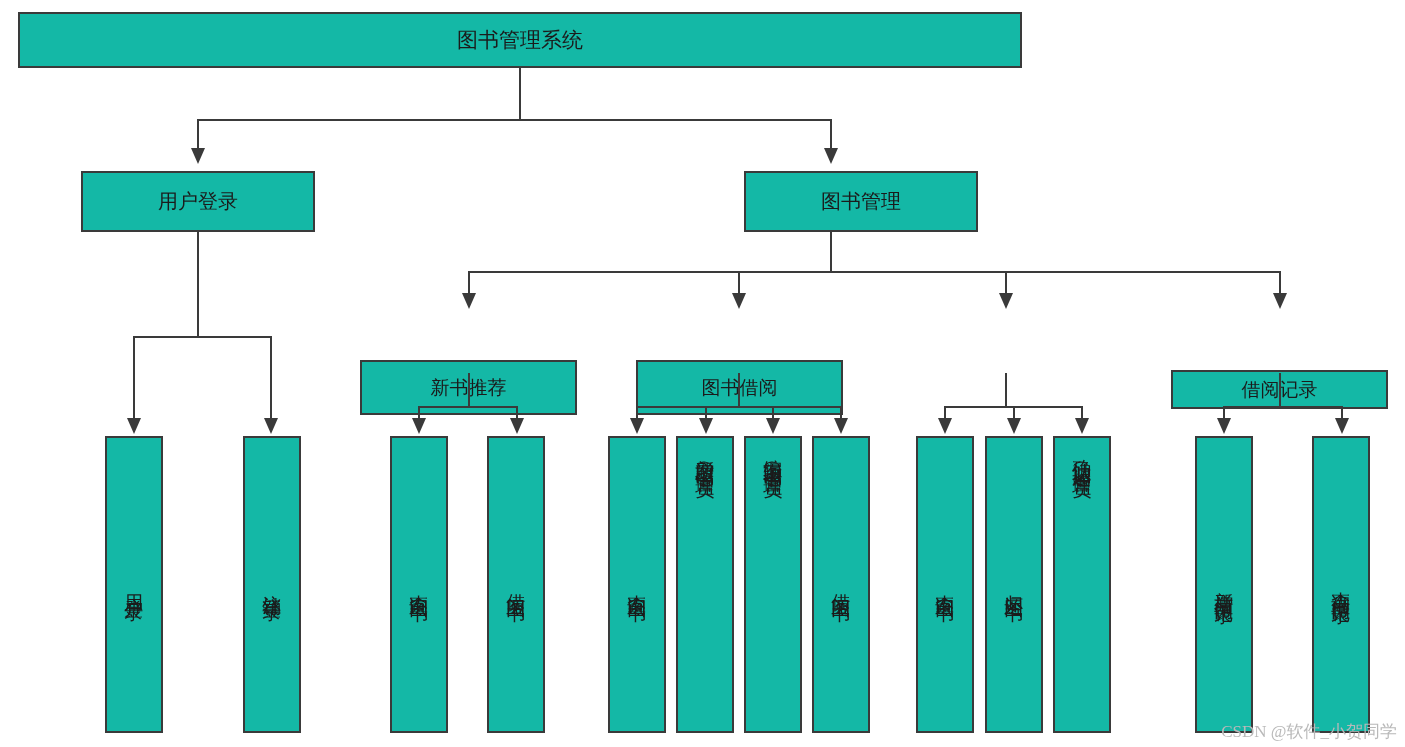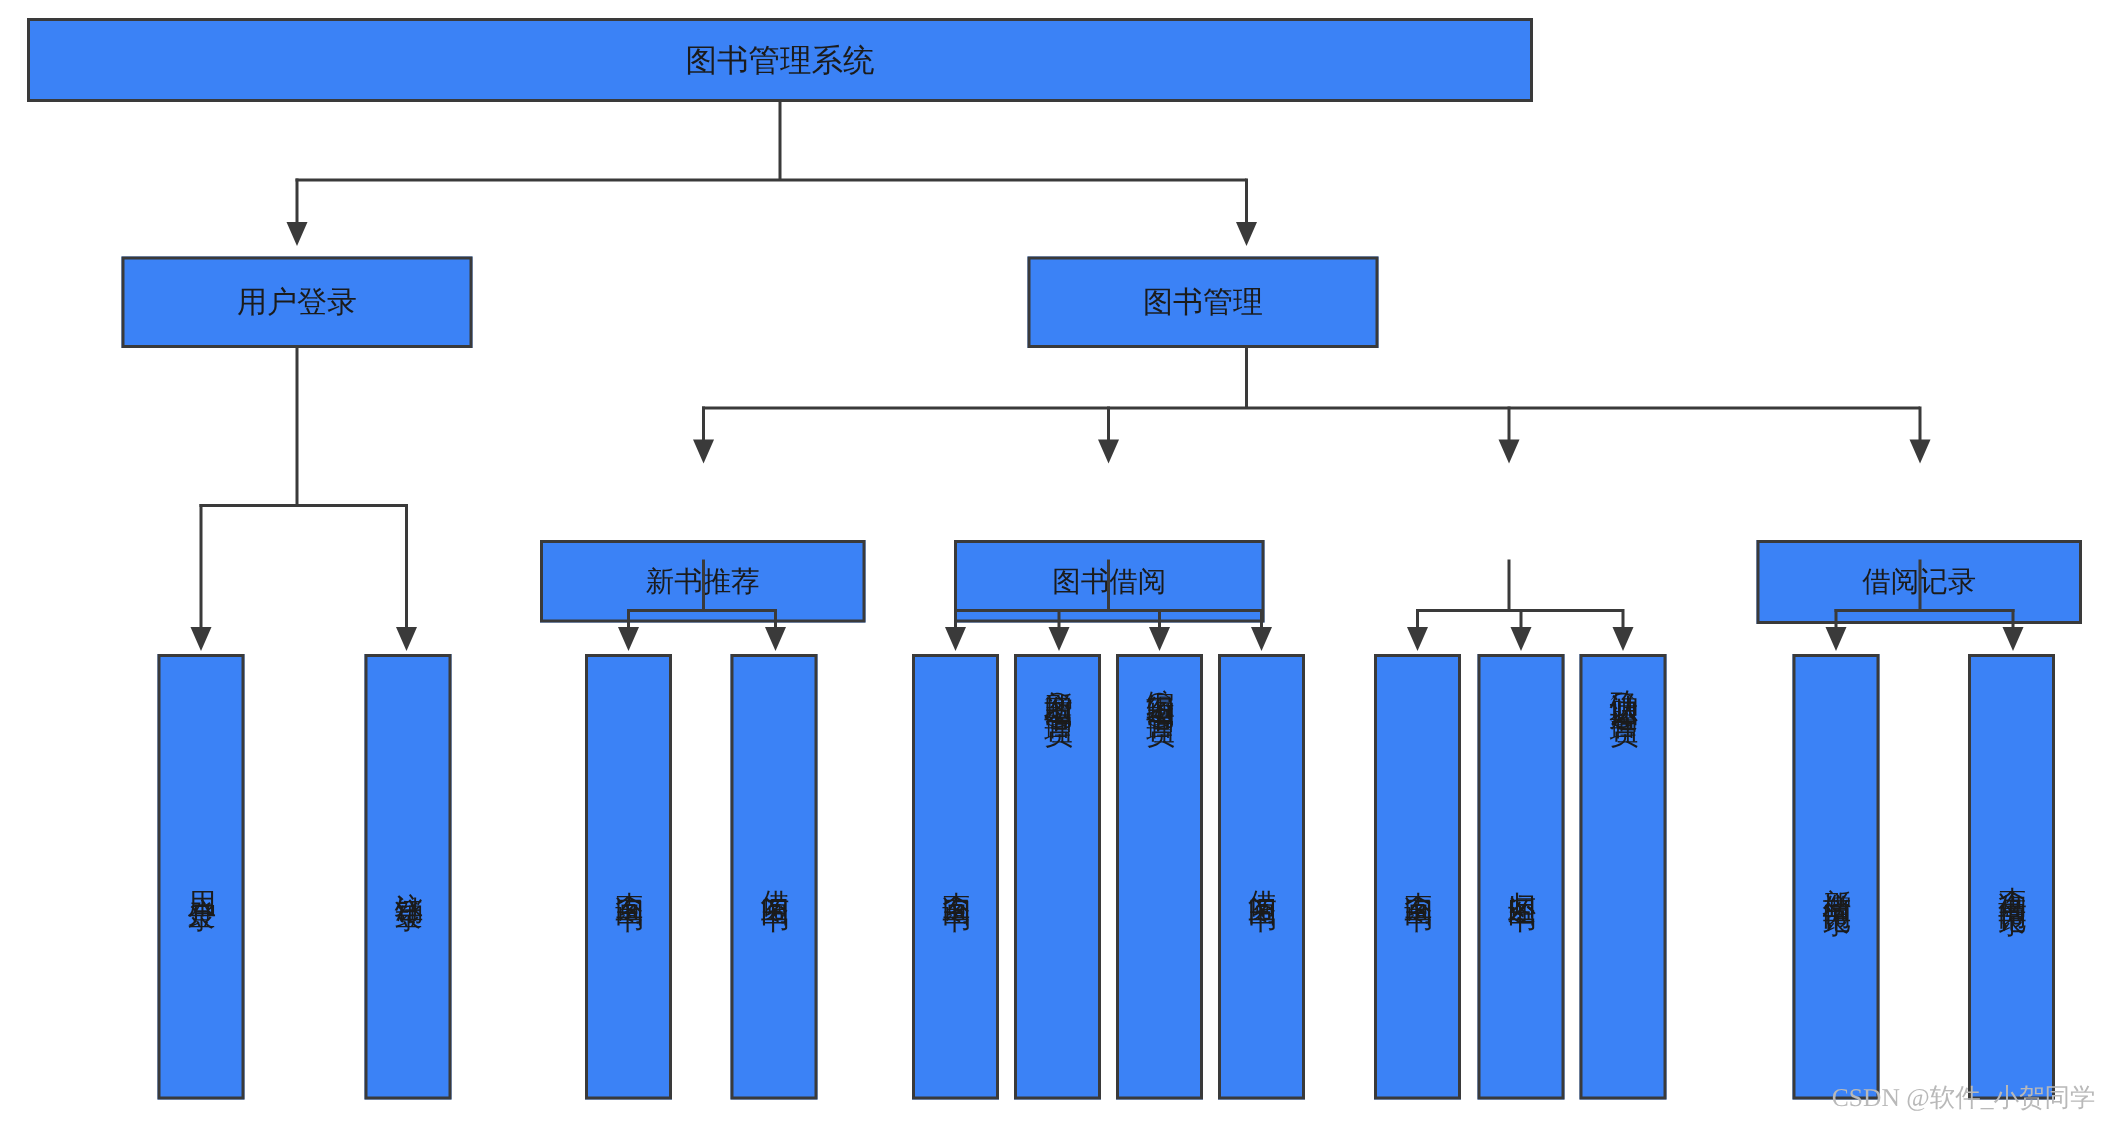--- a/index.html
+++ b/index.html
@@ -14,21 +14,21 @@
     position: relative;
     width: 1405px;
     height: 747px;
     background: #ffffff;
     overflow: hidden;
   }
   
   .node {
     position: absolute;
     box-sizing: border-box;
-    background: #3b82f6;
+    background: #14b8a6;
     border: 2px solid #3a3a3a;
     display: flex;
     align-items: center;
     justify-content: center;
     color: #1b1b1b;
   }
   .node.root {
     font-size: 21px;
   }
   .node.level1 {
@@ -97,21 +97,21 @@
   <div class="vline" style="left:197px; top:119px; height:31px;"></div>
   <div class="arrow" style="left:191px; top:148px;"></div>
 
   <div class="vline" style="left:830px; top:119px; height:31px;"></div>
   <div class="arrow" style="left:824px; top:148px;"></div>
 
   <div class="node level1" style="left:81px; top:171px; width:234px; height:61px;">
     <span>用户登录</span>
   </div>
 
-  <div class="node level1" style="left:685px; top:171px; width:234px; height:61px;">
+  <div class="node level1" style="left:744px; top:171px; width:234px; height:61px;">
     <span>图书管理</span>
   </div>
 
   <div class="vline" style="left:197px; top:232px; height:105px;"></div>
   <div class="hline" style="left:133px; top:336px; width:138px;"></div>
   <div class="vline" style="left:133px; top:336px; height:84px;"></div>
   <div class="arrow" style="left:127px; top:418px;"></div>
   <div class="vline" style="left:270px; top:336px; height:84px;"></div>
   <div class="arrow" style="left:264px; top:418px;"></div>
 
@@ -129,21 +129,21 @@
 
   <div class="vline" style="left:1279px; top:271px; height:24px;"></div>
   <div class="arrow" style="left:1273px; top:293px;"></div>
 
   <div class="node level2" style="left:360px; top:318px; width:217px; height:55px;">
     <span>新书推荐</span>
   </div>
   <div class="node level2" style="left:636px; top:318px; width:207px; height:55px;">
     <span>图书借阅</span>
   </div>
-  <div class="node level2" style="left:1171px; top:318px; width:217px; height:56px;align-items:center;">
+  <div class="node level2" style="left:1171px; top:328px; width:217px; height:39px;align-items:center;">
     <span>借阅记录</span>
   </div>
 
   <div class="vline" style="left:468px; top:373px; height:35px;"></div>
   <div class="hline" style="left:418px; top:406px; width:100px;"></div>
   <div class="vline" style="left:418px; top:406px; height:14px;"></div>
   <div class="arrow" style="left:412px; top:418px;"></div>
   <div class="vline" style="left:516px; top:406px; height:14px;"></div>
   <div class="arrow" style="left:510px; top:418px;"></div>
 

